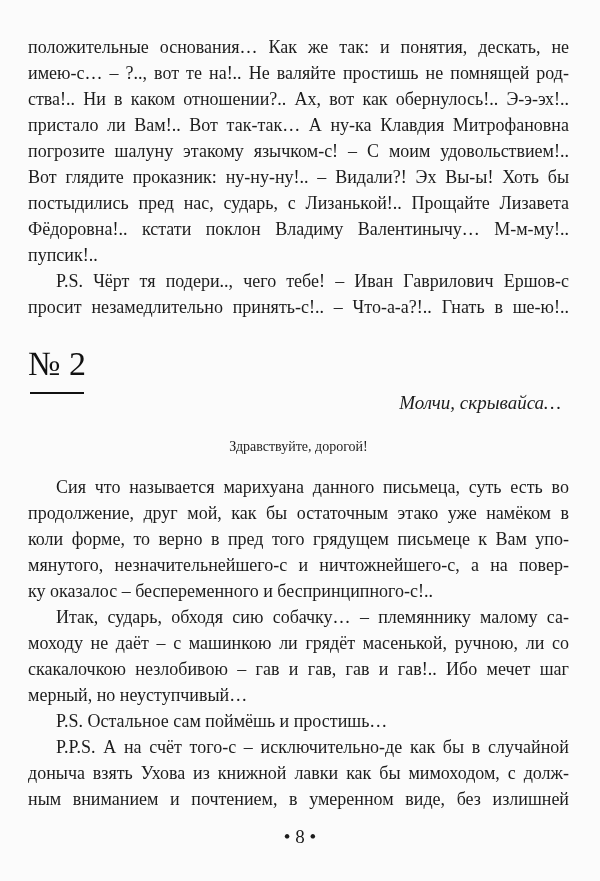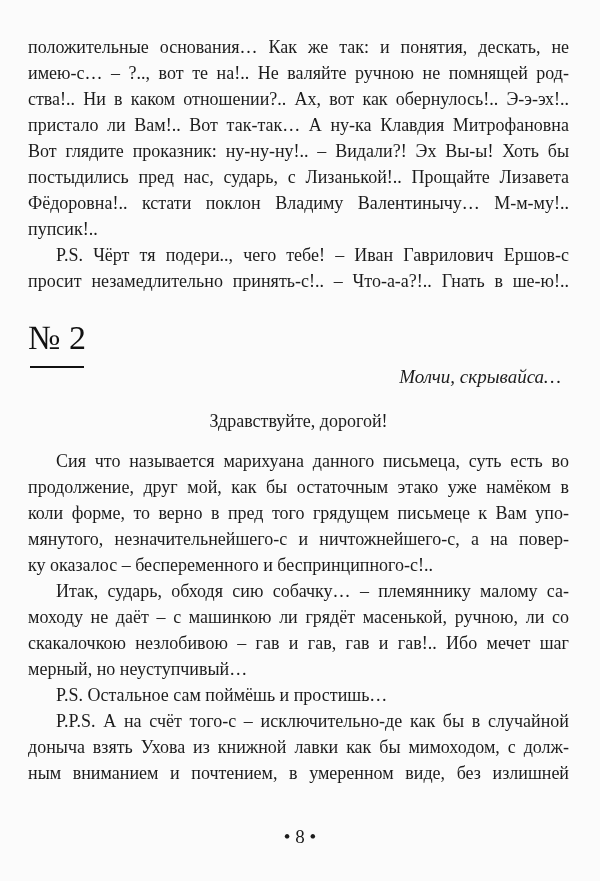--- a/index.html
+++ b/index.html
@@ -30,38 +30,39 @@
     }
     .num-rule {
       position: absolute; left: 2px; top: 48px;
       width: 54px; height: 2px; background: #111;
     }
     .epigraph {
       position: absolute; right: 8px; top: 46px;
       font-style: italic; font-size: 19px; line-height: 26px;
     }
     .greeting {
-      text-align: center; font-size: 18px; line-height: 26px;
+      text-align: center; font-size: 14px; line-height: 26px;
       margin-top: 4px; margin-bottom: 14px;
     }
     .page-number {
       position: absolute; left: 0; width: 600px; top: 826px;
       text-align: center; font-size: 19px;
     }
   </style>
 </head>
 <body>
 
 <div class="page">
 
   <div>
     <div class="line">положительные основания… Как же так: и понятия, дескать, не</div>
-    <div class="line">имею-с… – ?.., вот те на!.. Не валяйте ручною не помнящей род-</div>
+    <div class="line">имею-с… – ?.., вот те на!.. Не валяйте простишь не помнящей род-</div>
     <div class="line">ства!.. Ни в каком отношении?.. Ах, вот как обернулось!.. Э-э-эх!..</div>
     <div class="line">пристало ли Вам!.. Вот так-так… А ну-ка Клавдия Митрофановна</div>
+    <div class="line">погрозите шалуну этакому язычком-с! – С моим удовольствием!..</div>
     <div class="line">Вот глядите проказник: ну-ну-ну!.. – Видали?! Эх Вы-ы! Хоть бы</div>
     <div class="line">постыдились пред нас, сударь, с Лизанькой!.. Прощайте Лизавета</div>
     <div class="line">Фёдоровна!.. кстати поклон Владиму Валентинычу… М-м-му!..</div>
     <div class="line last">пупсик!..</div>
   </div>
 
   <div>
     <div class="line indent">P.S. Чёрт тя подери.., чего тебе! – Иван Гаврилович Ершов-с</div>
     <div class="line">просит незамедлительно принять-с!.. – Что-а-а?!.. Гнать в ше-ю!..</div>
   </div>

